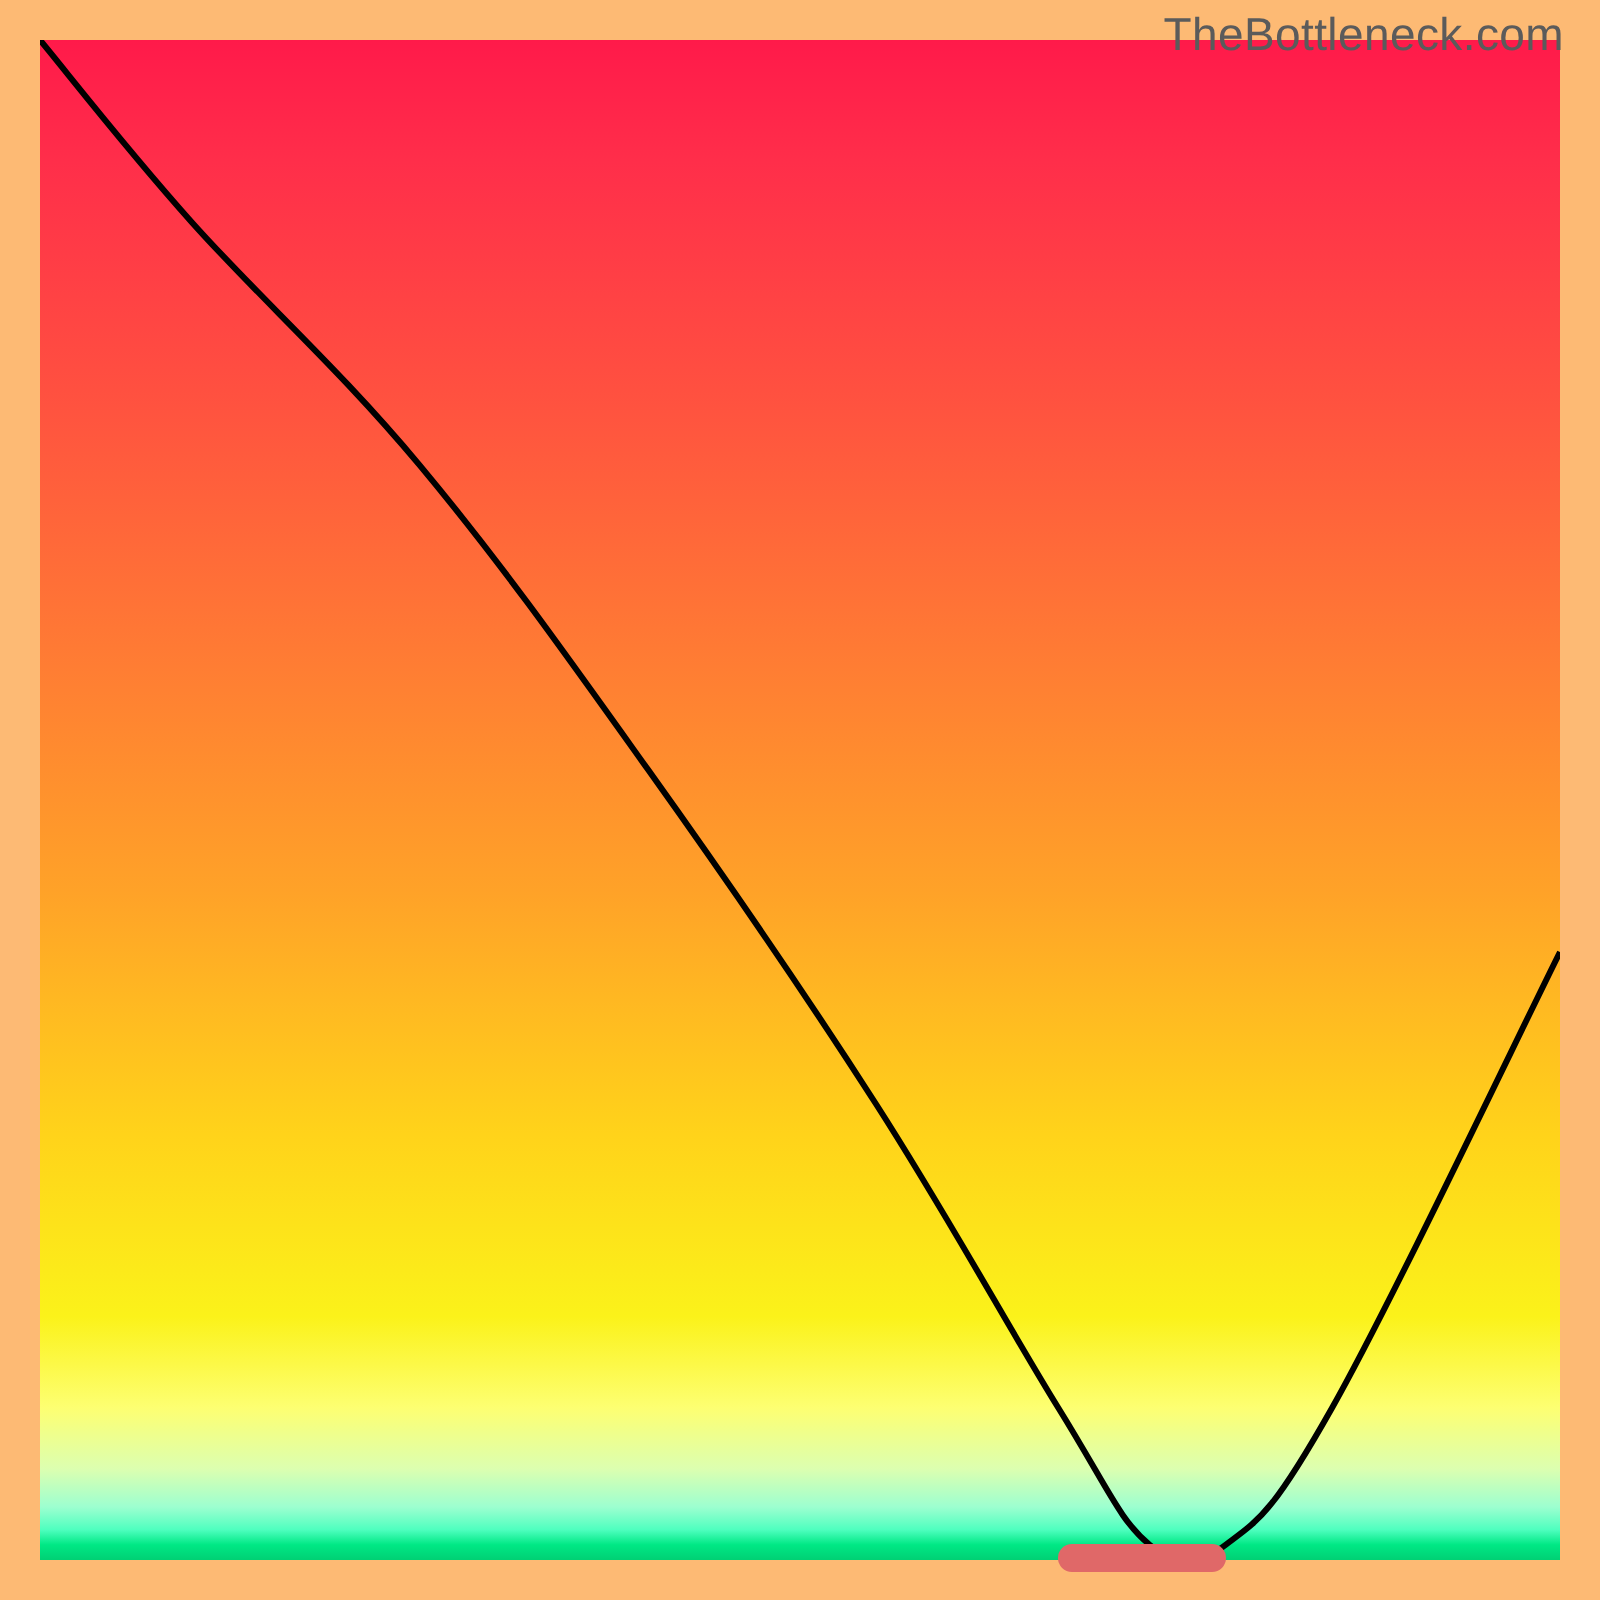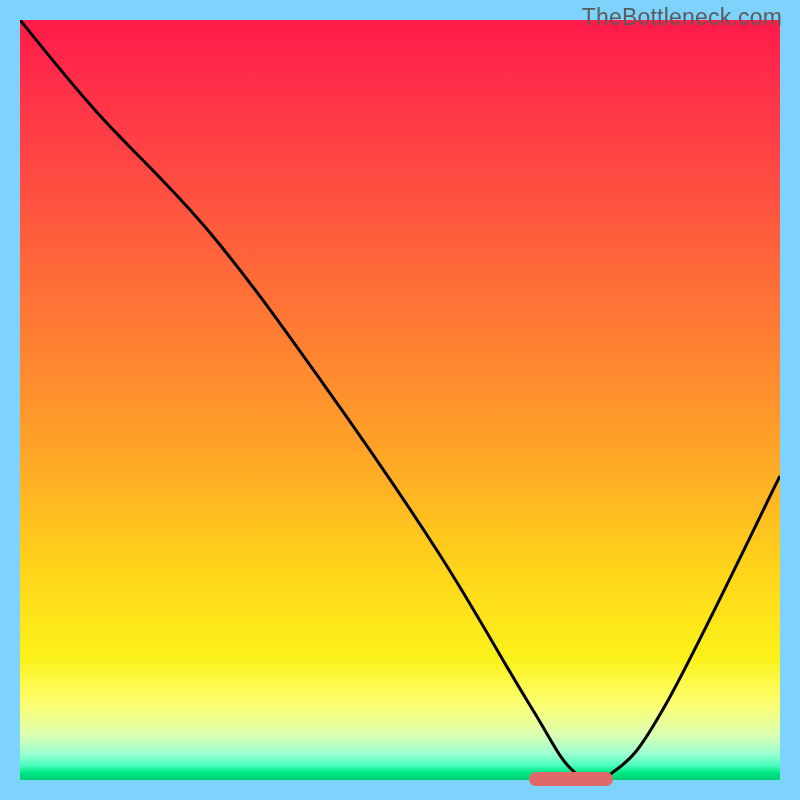--- a/index.html
+++ b/index.html
@@ -8,21 +8,21 @@
     width: 800px;
     height: 800px;
     background: #000;
     overflow: hidden;
     font-family: Arial, Helvetica, sans-serif;
   }
   .frame {
     position: relative;
     width: 800px;
     height: 800px;
-    background: #7dd3fc;
+    background: #fdba74;
   }
   .watermark {
     position: absolute;
     top: 4px;
     right: 18px;
     color: #5b5b5b;
     font-size: 23px;
     font-weight: 400;
     letter-spacing: 0.2px;
     z-index: 30;

